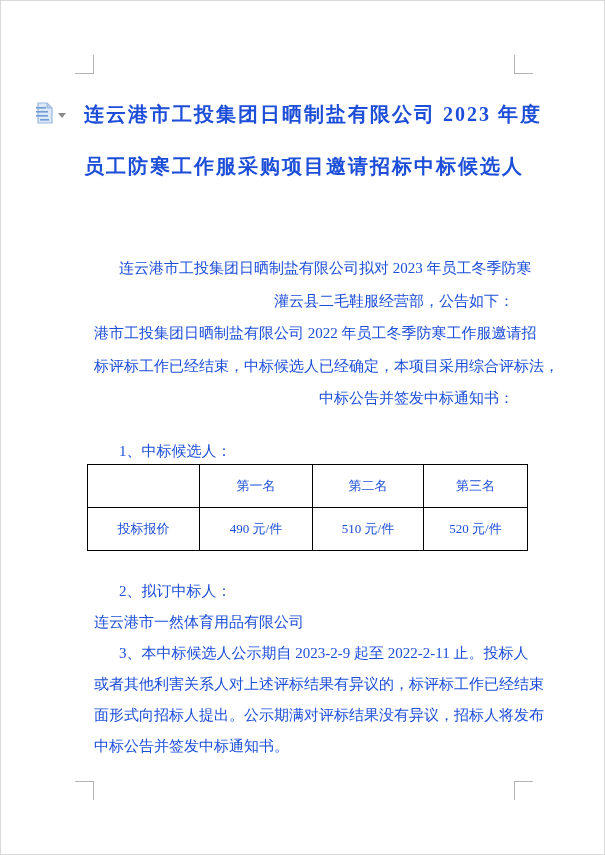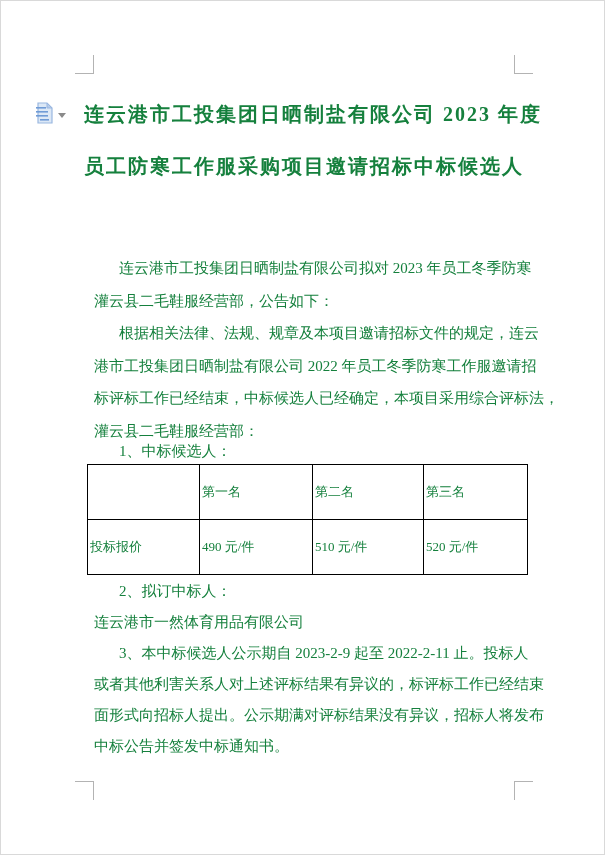--- a/index.html
+++ b/index.html
@@ -5,21 +5,21 @@
   html, body { margin: 0; padding: 0; background: #ffffff; }
   .page {
     position: relative;
     width: 605px;
     height: 855px;
     background: #ffffff;
     box-sizing: border-box;
     border: 1px solid #d9d9d9;
     overflow: hidden;
     font-family: "Liberation Serif", "DejaVu Serif", serif;
-    color: #15803d;
+    color: #1d4ed8;
   }
 
   
   .crop { position: absolute; width: 19px; height: 19px; box-sizing: border-box; }
   .crop-tl { left: 74px;  top: 54px;  border-right: 1px solid #b3b3b3; border-bottom: 1px solid #b3b3b3; }
   .crop-tr { left: 513px; top: 54px;  border-left: 1px solid #b3b3b3;  border-bottom: 1px solid #b3b3b3; }
   .crop-bl { left: 74px;  top: 780px; border-right: 1px solid #b3b3b3; border-top: 1px solid #b3b3b3; }
   .crop-br { left: 513px; top: 780px; border-left: 1px solid #b3b3b3;  border-top: 1px solid #b3b3b3; }
 
   
@@ -35,37 +35,37 @@
 
   
   .title {
     position: absolute; left: 83px; top: 87px; width: 440px;
     font-size: 20px; font-weight: bold; line-height: 52px;
     text-align: center; letter-spacing: 2px; white-space: nowrap;
   }
 
   
   .body-block { position: absolute; left: 93px; width: 420px; font-size: 15px; }
-  .blk-upper  { top: 251px; line-height: 32.5px; }
+  .blk-upper  { top: 251px; line-height: 32.5px; text-align: right; }
   .blk-item1  { top: 438px; line-height: 24px; }
   .blk-lower  { top: 575px; line-height: 31px; }
   .tline { white-space: nowrap; }
   .ind   { text-indent: 25px; }
 
   
   .tbl {
     position: absolute; left: 86px; top: 463px;
     border-collapse: collapse; table-layout: fixed;
     width: 426px;
     font-size: 13px; line-height: 16px;
   }
   .tbl td {
     border: 1px solid #000000;
-    text-align: left; vertical-align: middle;
-    padding: 19px 2px; overflow: hidden;
+    text-align: center; vertical-align: middle;
+    padding: 13px 2px; overflow: hidden;
   }
   .tbl .c0 { width: 107px; } .tbl .c1 { width: 108px; }
   .tbl .c2 { width: 106px; } .tbl .c3 { width: 99px; }
   .tbl .r-head  { height: 28px; }
   .tbl .r-name  { height: 47px; }
   .tbl .r-price { height: 29px; }
 </style>
 </head>
 <body>
 
@@ -91,24 +91,23 @@
   </div>
 
   <div class="title">
     <div class="tline">连云港市工投集团日晒制盐有限公司 2023 年度</div>
     <div class="tline">员工防寒工作服采购项目邀请招标中标候选人</div>
   </div>
 
   <div class="body-block blk-upper">
     <div class="tline ind">连云港市工投集团日晒制盐有限公司拟对 2023 年员工冬季防寒</div>
     <div class="tline">灌云县二毛鞋服经营部，公告如下：</div>
-    <div class="tline ind">根据相关法律、法规、规章及本项目邀请招标文件的规定，连云</div>
     <div class="tline">港市工投集团日晒制盐有限公司 2022 年员工冬季防寒工作服邀请招</div>
     <div class="tline">标评标工作已经结束，中标候选人已经确定，本项目采用综合评标法，</div>
-    <div class="tline">灌云县二毛鞋服经营部：</div>
+    <div class="tline">中标公告并签发中标通知书：</div>
   </div>
 
   <div class="body-block blk-item1">
     <div class="tline ind">1、中标候选人：</div>
   </div>
 
   <table class="tbl">
     <tbody>
         <tr class="r-head">
       <td class="c0"></td>

